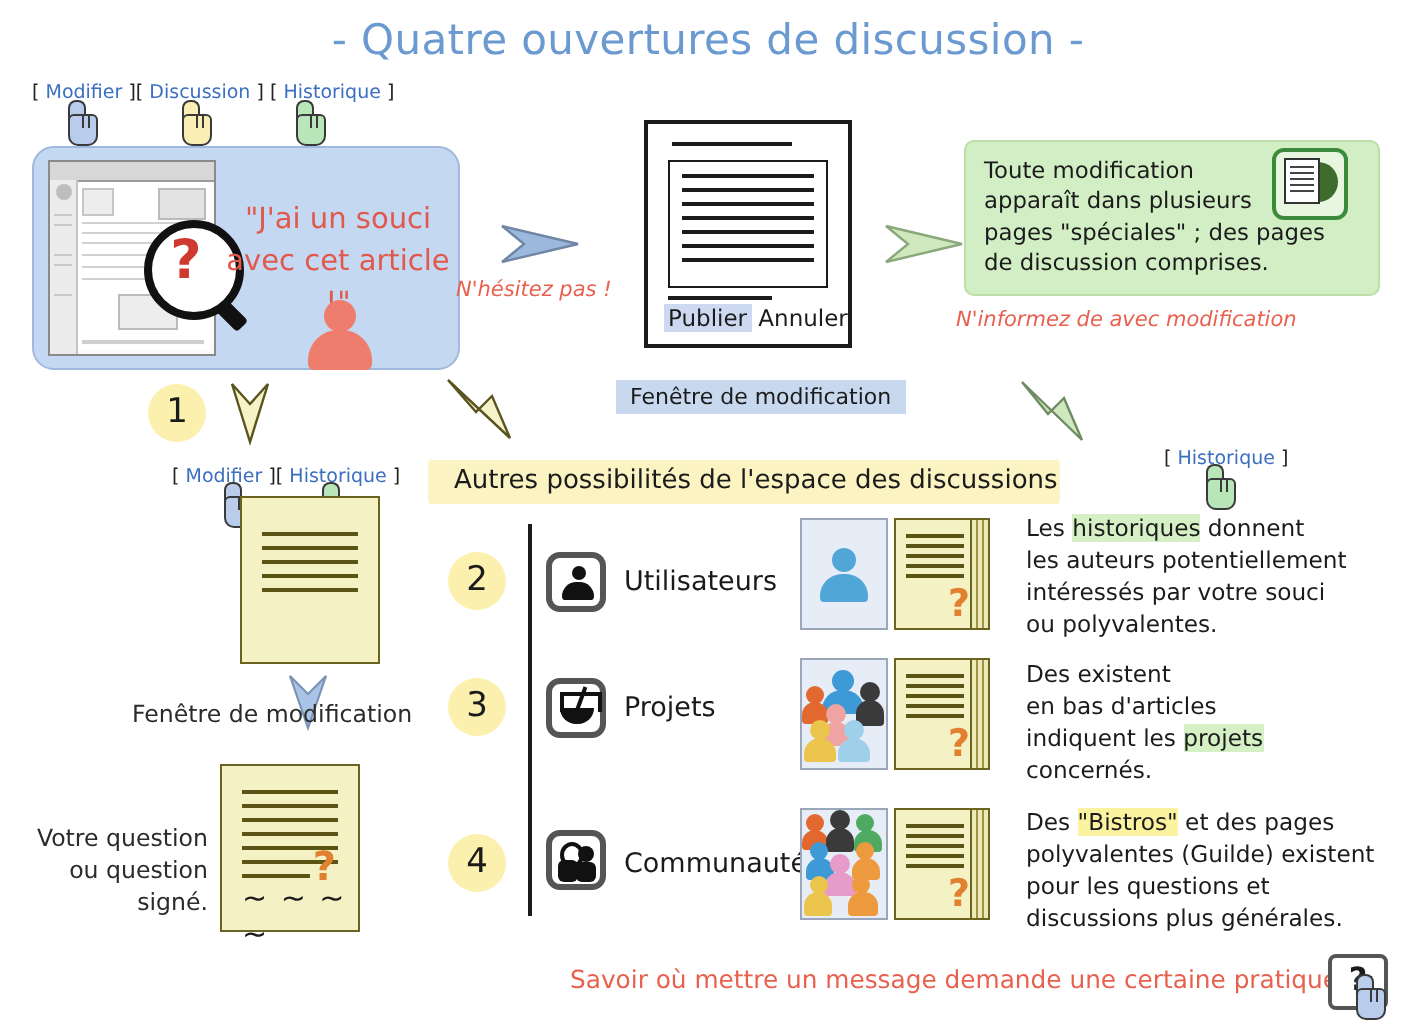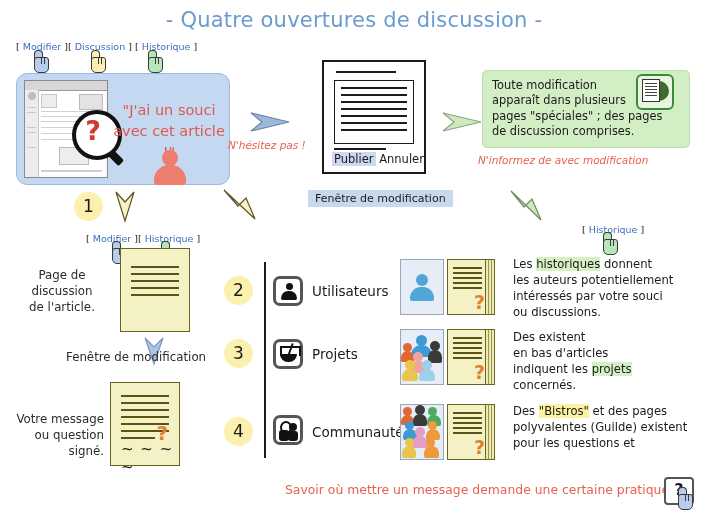--- a/index.html
+++ b/index.html
@@ -348,50 +348,48 @@
       <div class="l2"></div>
   </div>
 
   <div class="abs docpage" style="left:120px;top:248px;width:68px;height:82px;">
     <i style="top:17px;"></i>
       <i style="top:24px;"></i>
       <i style="top:31px;"></i>
     <i style="top:38px;"></i>
       <i style="top:45px;"></i>
   </div>
-  <div class="abs sidetext" style="left:14px;top:268px;width:96px;text-align:center;">
-    <span>Page  de</span><br>
-    <span>discussion</span><br>
-    <span>de l'article.</span>
-  </div>
 
   <div class="chev" style="left:143px;top:336px;">
     <svg width="22" height="30" viewBox="0 0 22 30">
       <path d="M2,2 L11,28 L20,2 L11,11 Z" fill="#a9c4e6" stroke="#7b94b5" stroke-width="1.1"></path>
     </svg>
   </div>
   <div class="abs sidetext" style="left:66px;top:350px;">Fenêtre de modification</div>
 
   <div class="abs docpage" style="left:110px;top:382px;width:68px;height:82px;">
     <i style="top:12px;"></i>
       <i style="top:19px;"></i>
       <i style="top:26px;"></i>
     <i style="top:33px;"></i>
       <i style="top:40px;"></i>
       <i style="top:47px;"></i>
     <i style="top:54px;width:34px;right:auto;"></i>
     <div style="position:absolute;right:11px;top:40px;font-size:20px;font-weight:700;color:#e08030;line-height:1;">?</div>
     <div class="tilde" style="position:absolute;left:10px;top:57px;">~ ~ ~ ~</div>
   </div>
   <div class="abs sidetext" style="left:8px;top:412px;width:96px;text-align:right;">
-    <span>Votre message</span><br>
+    <span>Votre question</span><br>
     <span>ou question</span><br>
     <span>signé.</span>
   </div>
 
+  <div class="abs yellowbanner">
+    <span>Autres possibilités de l'espace des discussions</span>
+  </div>
 
   <div class="abs tabs" style="left:582px;top:224px;">
     <span class="brk">[</span>
     <span class="lnk">Historique</span>
     <span class="brk">]</span>
   </div>
   <div class="hand green" style="left:601px;top:232px;">
     <div class="fing"></div>
       <div class="palm"></div>
       <div class="l1"></div>
@@ -415,21 +413,21 @@
       <i style="top:12px;"></i>
       <i style="top:17px;"></i>
       <i style="top:22px;"></i>
       <i style="top:27px;"></i>
     <div class="edge">
         <b style="left:2px;"></b>
         <b style="left:5px;"></b>
       </div>
     <div class="qm">?</div>
   </div>
-  <div class="abs desc" style="left:513px;top:257px;width:190px;"><span>Les </span><span class="hl-green">historiques</span><span> donnent</span><br><span>les auteurs potentiellement</span><br><span>intéressés par votre souci</span><br><span>ou discussions.</span></div>
+  <div class="abs desc" style="left:513px;top:257px;width:190px;"><span>Les </span><span class="hl-green">historiques</span><span> donnent</span><br><span>les auteurs potentiellement</span><br><span>intéressés par votre souci</span><br><span>ou polyvalentes.</span></div>
 
   <div class="abs badge" style="left:224px;top:339px;">3</div>
   <div class="abs itemicon" style="left:273px;top:339px;">
     <div style="position:absolute;left:4px;top:4px;width:17px;height:8px;border:2px solid #111;border-bottom:none;"></div>
     <div style="position:absolute;left:4px;top:12px;width:17px;height:8px;background:#111;border-radius:0 0 9px 9px;"></div>
     <div style="position:absolute;left:13px;top:1px;width:2px;height:16px;background:#111;transform:rotate(20deg);"></div>
   </div>
   <div class="abs itemlabel" style="left:312px;top:346px;">Projets</div>
   <div class="abs thumbpeople" style="left:400px;top:329px;">
     <div style="position:absolute;left:15px;top:5px;width:11px;height:11px;border-radius:50%;background:#3d9ad6;"></div>
@@ -490,21 +488,21 @@
       <i style="top:12px;"></i>
       <i style="top:17px;"></i>
       <i style="top:22px;"></i>
       <i style="top:27px;"></i>
     <div class="edge">
         <b style="left:2px;"></b>
         <b style="left:5px;"></b>
       </div>
     <div class="qm">?</div>
   </div>
-  <div class="abs desc" style="left:513px;top:404px;width:190px;"><span>Des </span><span class="hl-yellow">"Bistros"</span><span> et des pages</span><br><span>polyvalentes (Guilde) existent</span><br><span>pour les questions et</span><br></div>
+  <div class="abs desc" style="left:513px;top:404px;width:190px;"><span>Des </span><span class="hl-yellow">"Bistros"</span><span> et des pages</span><br><span>polyvalentes (Guilde) existent</span><br><span>pour les questions et</span><br><span>discussions plus générales.</span></div>
 
   <div class="abs botnote" style="left:285px;top:482px;">Savoir où mettre un message demande une certaine pratique ...</div>
   <div class="abs qbox" style="left:664px;top:477px;">?</div>
   <div class="hand blue" style="left:676px;top:487px;">
     <div class="fing"></div>
       <div class="palm"></div>
       <div class="l1"></div>
       <div class="l2"></div>
   </div>
 

